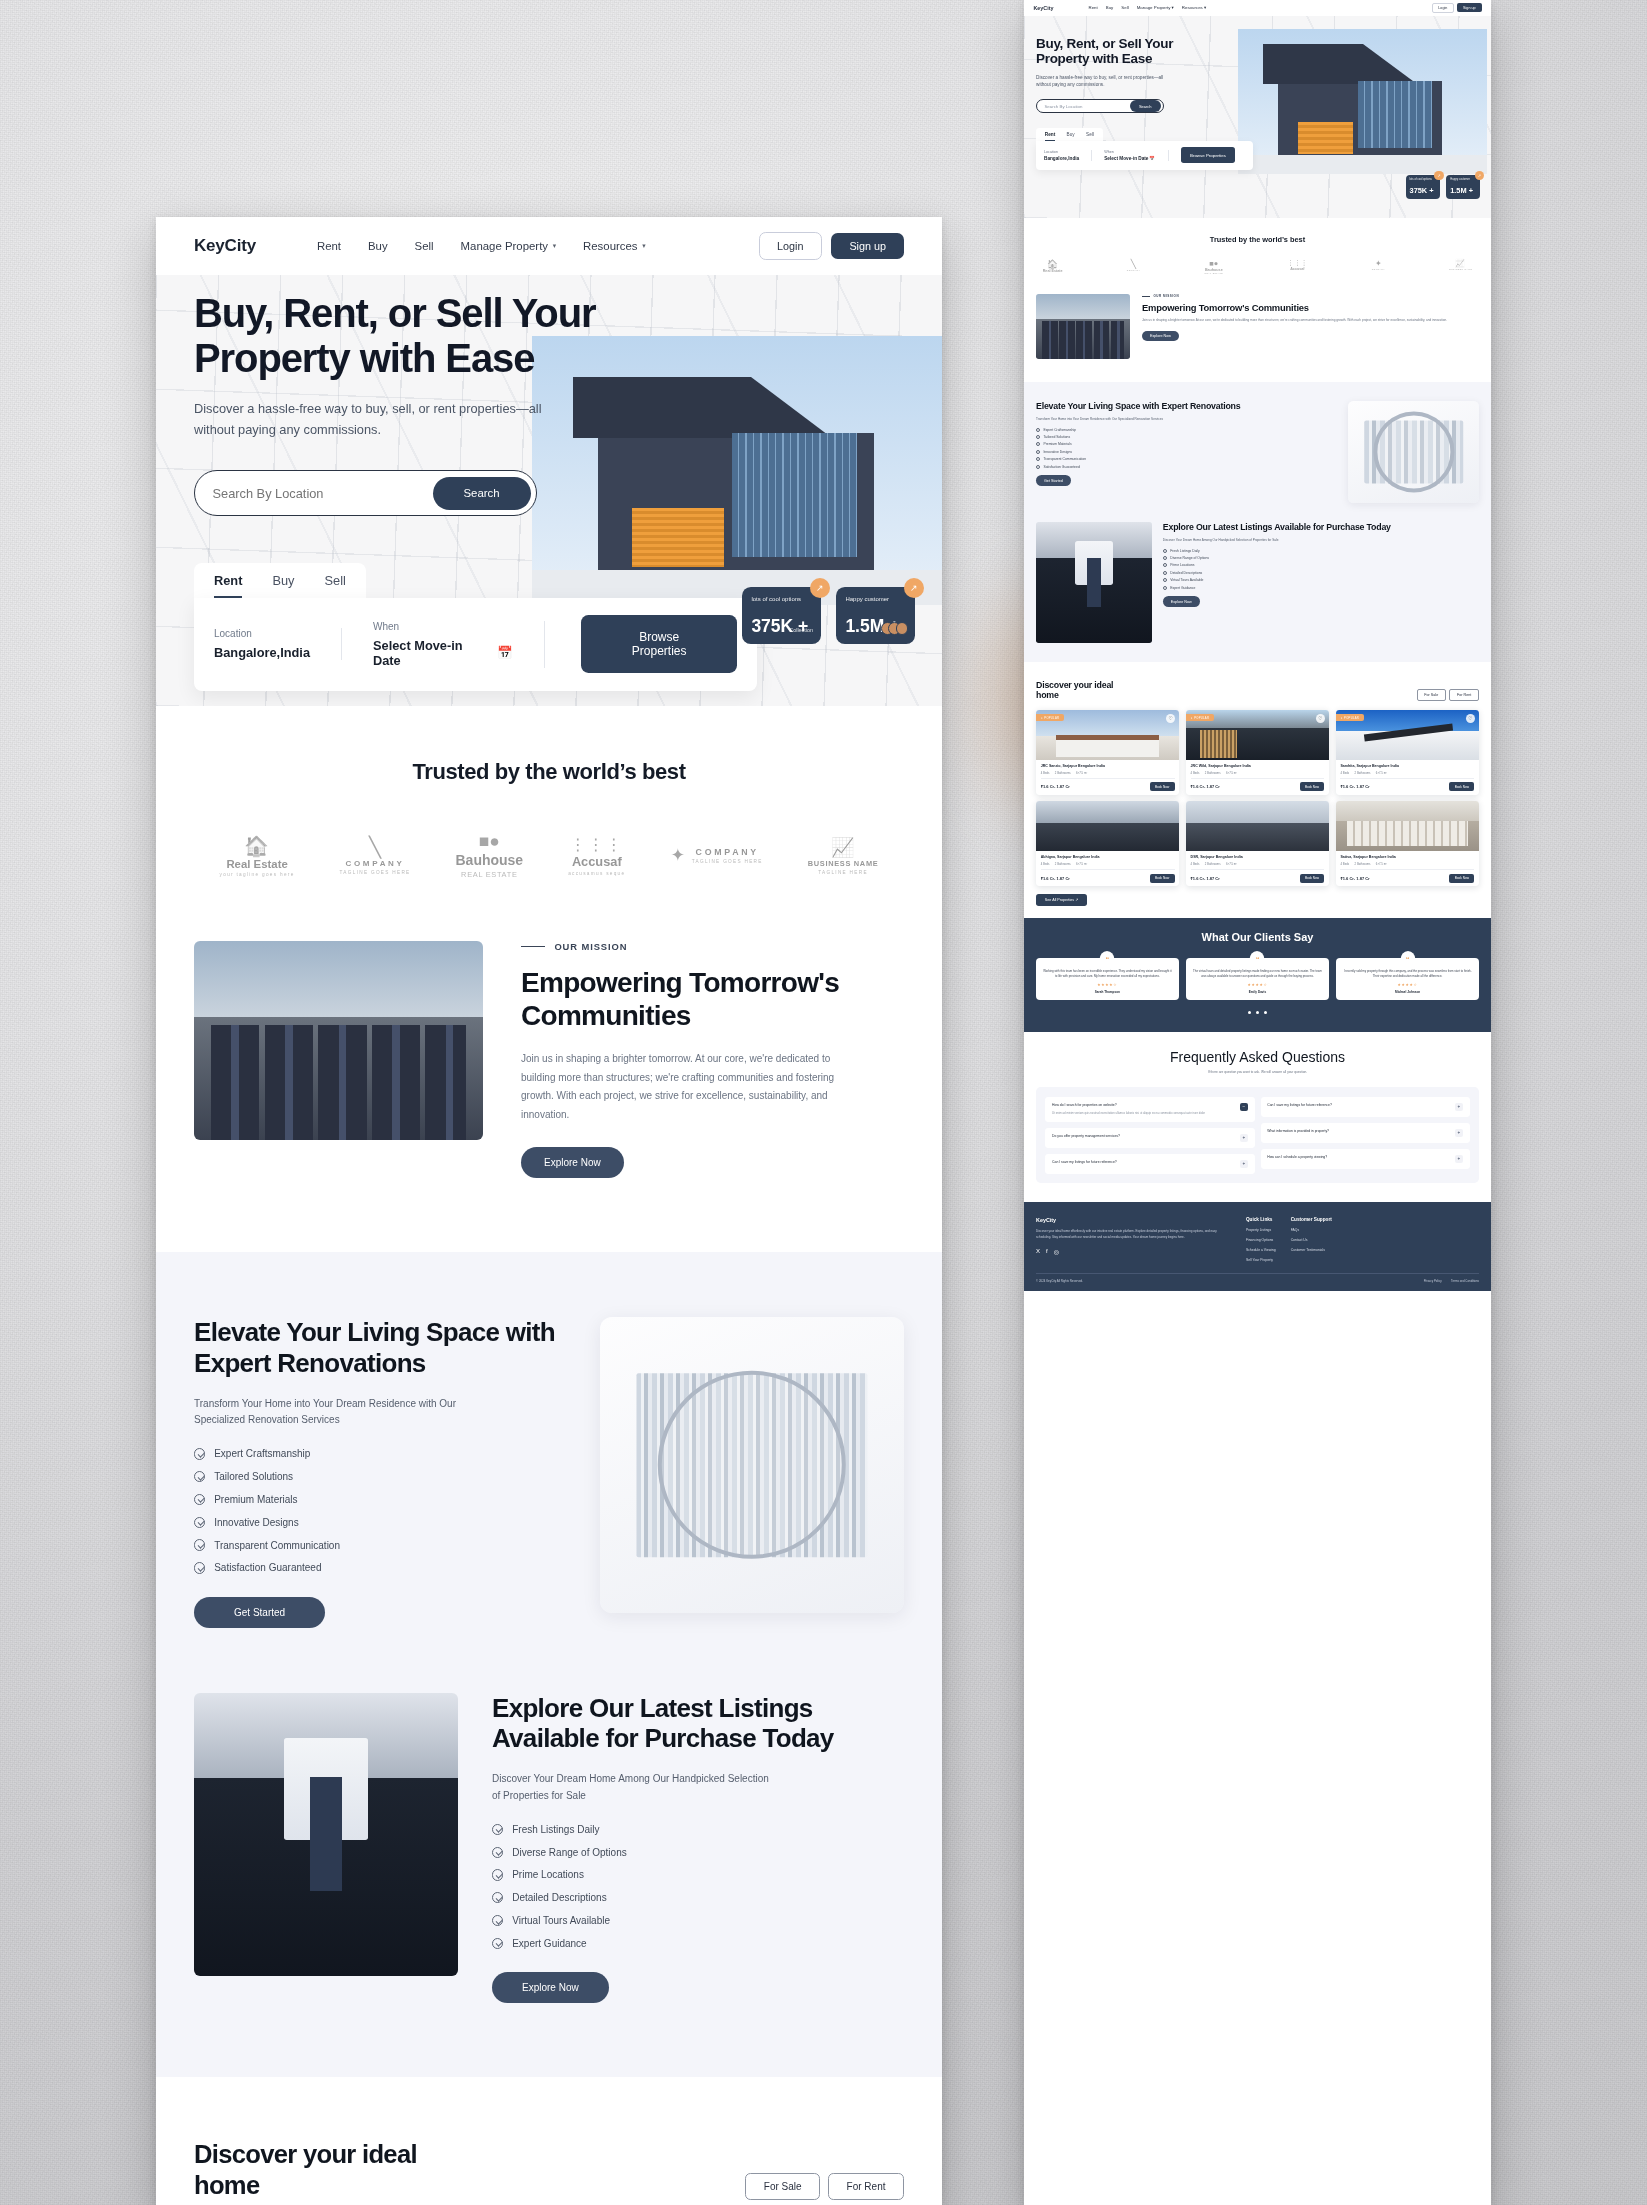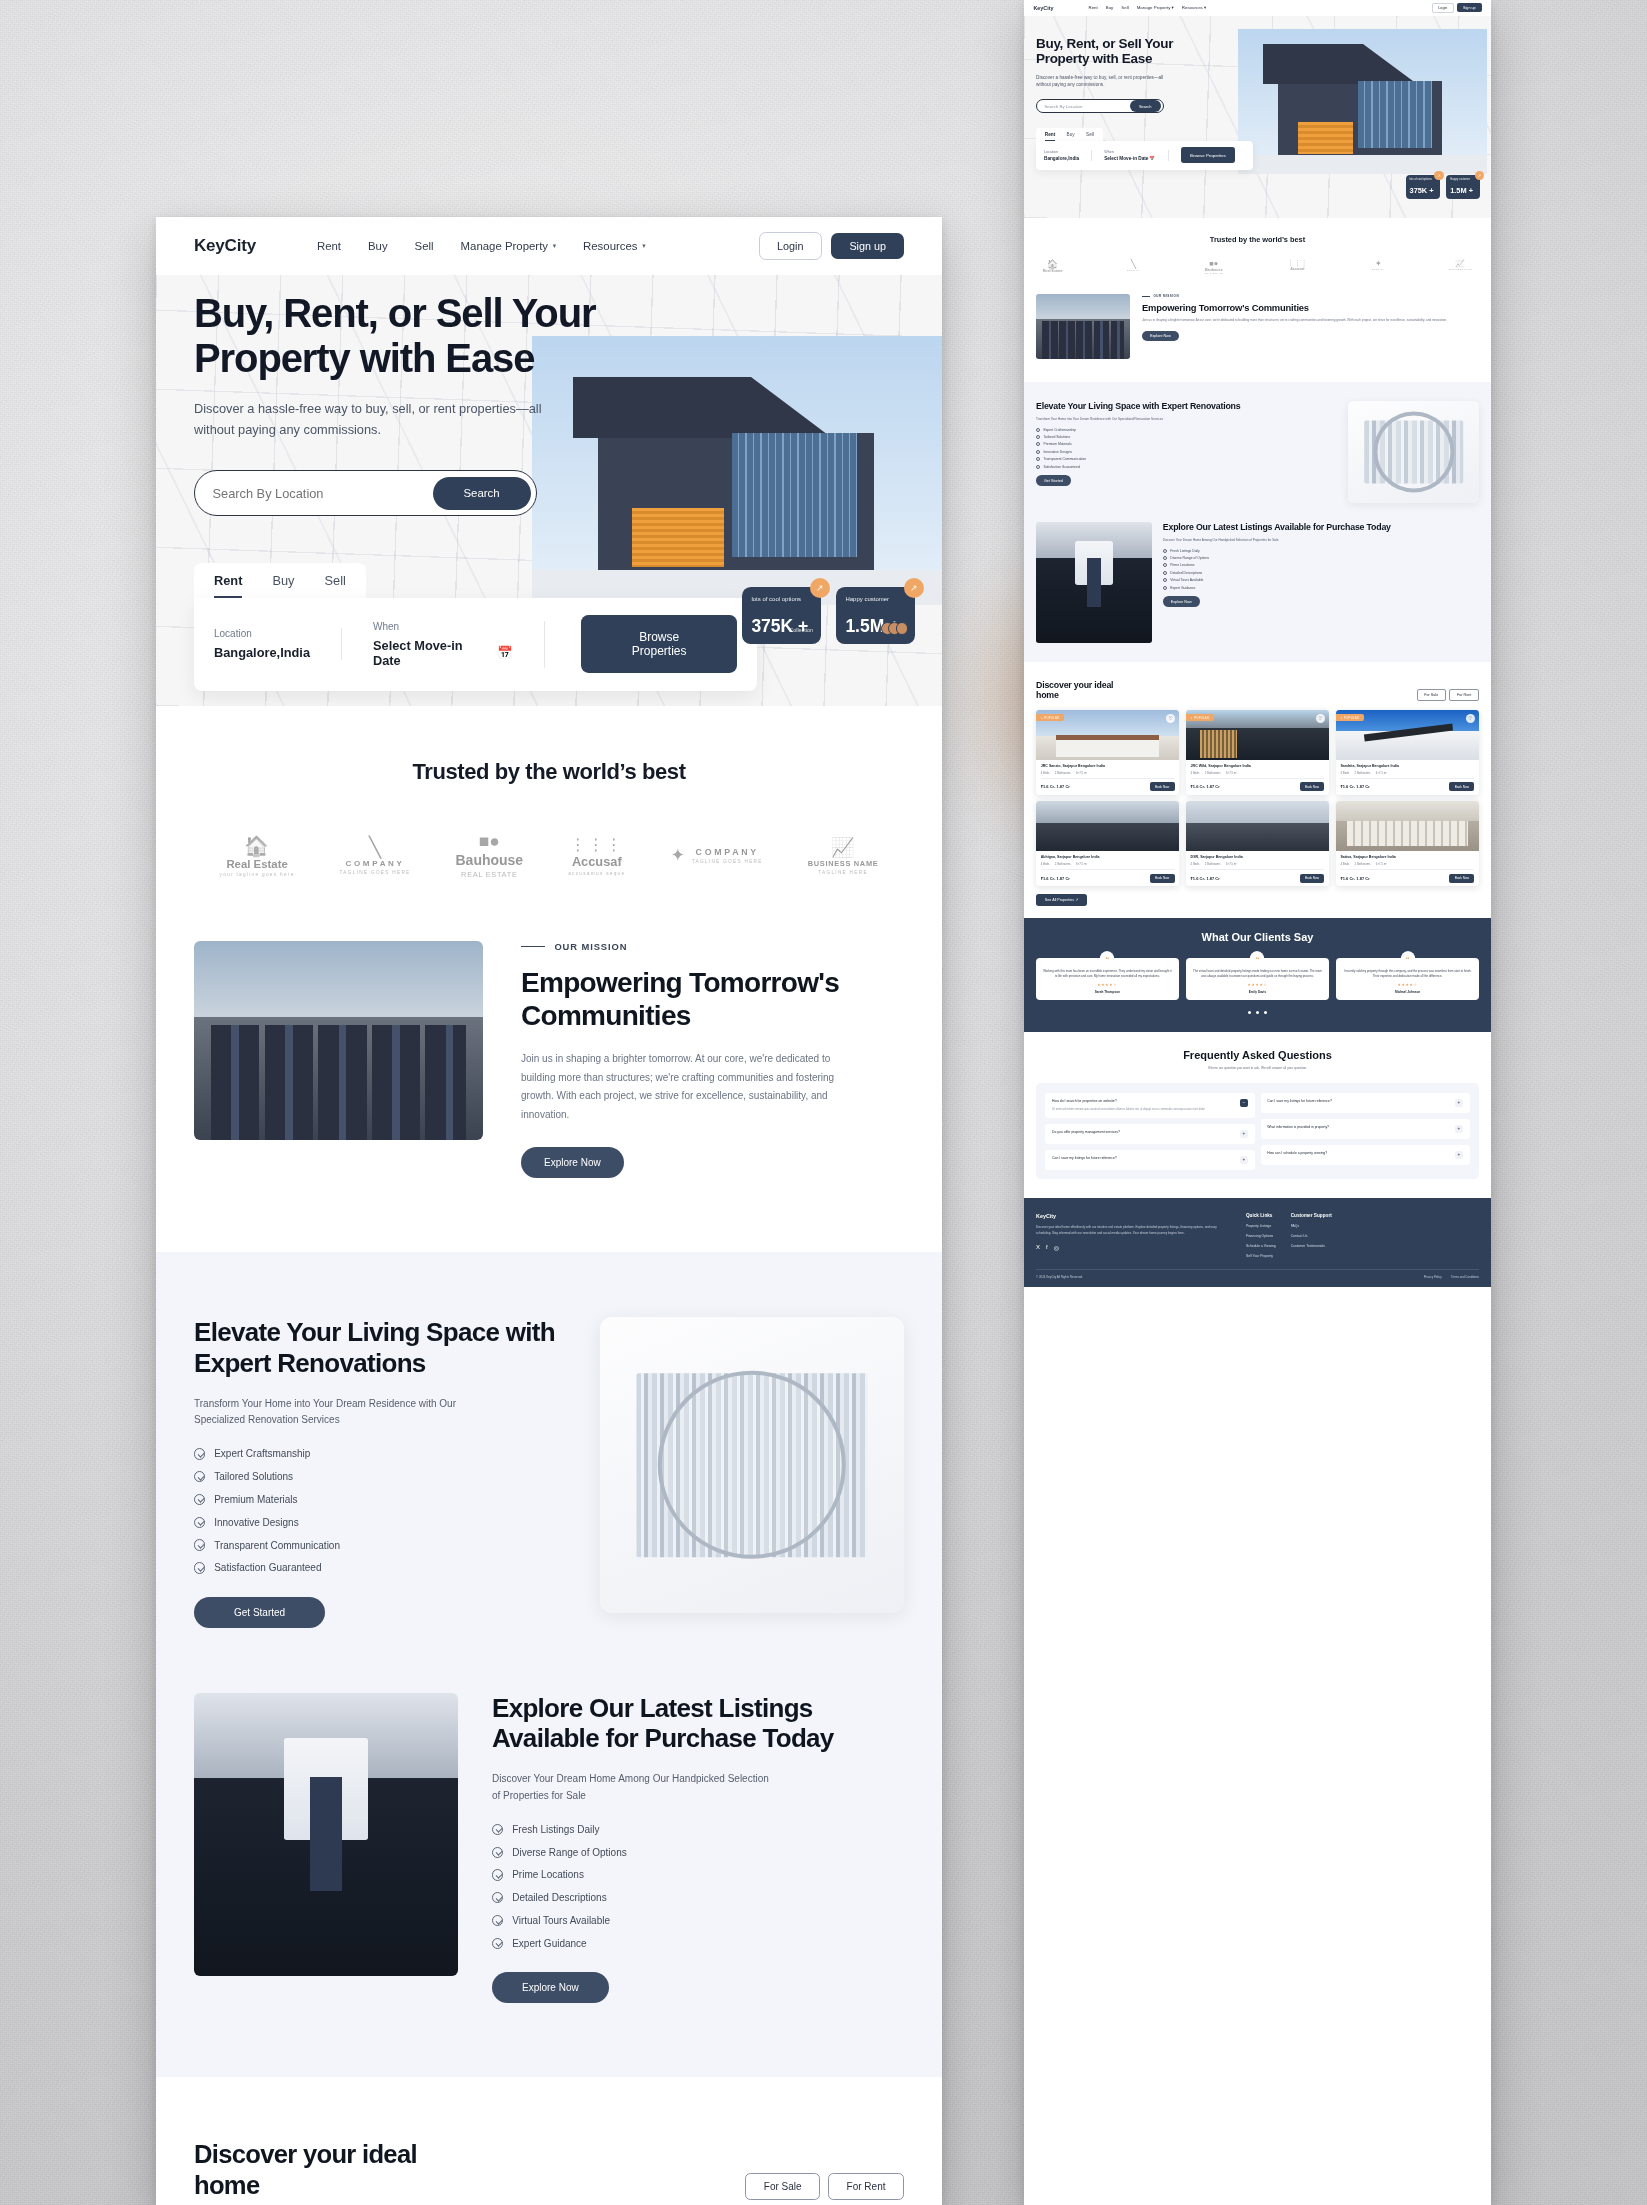--- a/index.html
+++ b/index.html
@@ -208,21 +208,21 @@
   .f-tcard{ background:#fff; border-radius:4px; padding:10.8px 6px 6px; position:relative;}
   .f-quote{ position:absolute; left:50%; top:-7.4px; transform:translateX(-50%); width:15px; height:17.5px; border-radius:50%;
             background:#fff; color:#f0a765; font-size:7.4px; font-weight:700; display:flex; align-items:center; justify-content:center;}
   .f-tcard p{ font-size:2.9px; line-height:1.75; color:#3f4754;}
   .f-stars{ margin-top:4px; color:#f0a765; font-size:3.7px; letter-spacing:0.7px;}
   .f-tname{ margin-top:2.7px; font-size:3.1px; font-weight:700; color:#1b2330;}
   .f-dots{ margin-top:10.8px; display:flex; gap:4.7px; justify-content:center;}
   .f-dots i{ width:3.4px; height:3.4px; border-radius:50%; background:#fff; display:block;}
 
   .f-faq{ background:#fff; padding:17.5px 12px 19px; text-align:center;}
-  .f-faq h3{ font-size:11px; font-weight:700; color:#10161f;}
+  .f-faq h3{ font-size:14px; font-weight:400; color:#10161f;}
   .f-faq .sub{ margin-top:4.7px; font-size:3.2px; line-height:1.7; color:#6b7483;}
   .f-faqbox{ margin-top:12px; background:#f4f5fa; border-radius:4.7px; padding:9.4px; display:grid; grid-template-columns:1fr 1fr; gap:6px; text-align:left;}
   .f-q{ background:#fff; border-radius:3.4px; padding:6px 6.7px; display:flex; align-items:flex-start; gap:4px;}
   .f-q .qt{ font-size:3.4px; color:#1b2330; flex:1;}
   .f-q .ans{ margin-top:4px; font-size:2.8px; line-height:1.8; color:#8b93a0;}
   .f-pm{ width:8px; height:8px; border-radius:2px; background:#f1f2f7; color:#3c4760; display:flex; align-items:center; justify-content:center; font-size:4.7px; flex:none;}
   .f-pm.minus{ background:#2f4058; color:#fff;}
 
   .f-footer{ background:#2f4058; color:#fff; padding:15px 12px 8px;}
   .f-fcols{ display:flex; gap:15px;}

